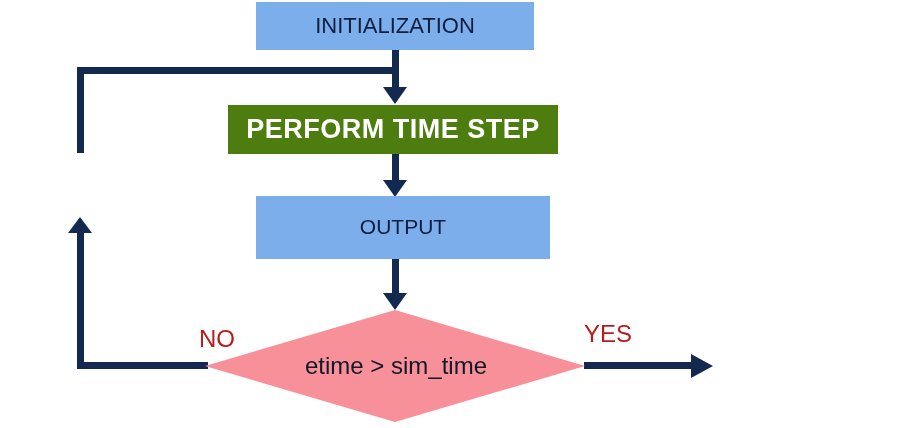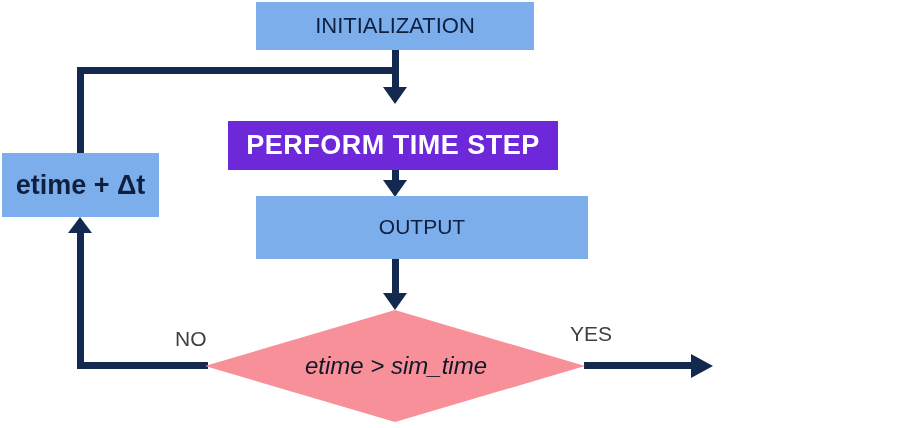--- a/index.html
+++ b/index.html
@@ -19,47 +19,45 @@
     justify-content: center;
     text-align: left;
     box-sizing: border-box;
   }
   .box.light {
     background: #7CAEEC;
     color: #0F1F3F;
     font-size: 22px;
   }
   .box.dark {
-    background: #6d28d9;
+    background: #4d7c0f;
     color: #FFFFFF;
     font-weight: bold;
     font-size: 27px;
     letter-spacing: 0.5px;
-    margin-top: 16px;
   }
   #node-init     { left: 256px; top: 2px;   width: 278px; height: 48px; }
   #node-perform  { left: 228px; top: 105px; width: 330px; height: 49px; }
-  #node-output   { left: 256px; top: 196px; width: 332px; height: 63px; flex-direction: row; font-size: 21px; line-height: 1.35; }
+  #node-output   { left: 256px; top: 196px; width: 294px; height: 63px; flex-direction: row; font-size: 21px; line-height: 1.35; }
   #node-etime    { left: 2px;   top: 153px; width: 157px; height: 64px; font-weight: bold; font-size: 27px; }
   #node-finalize { left: 715px; top: 340px; width: 203px; height: 55px; }
 
   
   #diamond-svg {
     position: absolute;
     left: 205px; top: 308px;
     width: 382px; height: 116px;
   }
   #diamond-label {
     position: absolute;
     left: 205px; top: 308px;
     width: 382px; height: 116px;
     display: flex; align-items: center; justify-content: center;
     font-size: 24px;
     color: #111827;
-    font-style: italic;
   }
 
   
   .line {
     position: absolute;
     background: #13294F;
   }
   .ln-init-shaft      { left: 392px; top: 50px;  width: 7px;   height: 37px; }
   .ln-loop-top-h      { left: 77px;  top: 67px;  width: 322px; height: 7px; }
   .ln-loop-top-v      { left: 77px;  top: 67px;  width: 7px;   height: 86px; }
@@ -88,23 +86,23 @@
   }
   .ah-into-perform { left: 383px; top: 87px; }
   .ah-into-output  { left: 383px; top: 180px; }
   .ah-into-diamond { left: 383px; top: 293px; }
   .ah-into-etime   { left: 68px;  top: 217px; }
   .ah-into-finalize{ left: 691px; top: 354px; }
 
   
   .branch-label {
     position: absolute;
-    font-size: 21px;
-    color: #404040;
-    text-align: left;
+    font-size: 24px;
+    color: #b91c1c;
+    text-align: right;
     line-height: 24px;
   }
   #label-no  { left: 175px; top: 327px; width: 60px; }
   #label-yes { left: 570px; top: 322px; width: 62px; }
 </style>
 </head>
 <body>
 
 <div class="canvas">
 
@@ -129,20 +127,19 @@
   <div id="diamond-label">etime &gt; sim_time</div>
 
   <div class="box light" id="node-init">INITIALIZATION</div>
 
   <div class="box dark" id="node-perform">PERFORM TIME STEP</div>
 
   <div class="box light" id="node-output">
     <div>OUTPUT</div>
   </div>
 
-  <div class="box light" id="node-etime">etime + Δt</div>
 
 
   <div class="branch-label" id="label-no">NO</div>
 
   <div class="branch-label" id="label-yes">YES</div>
 
 </div>
 
 </body></html>

